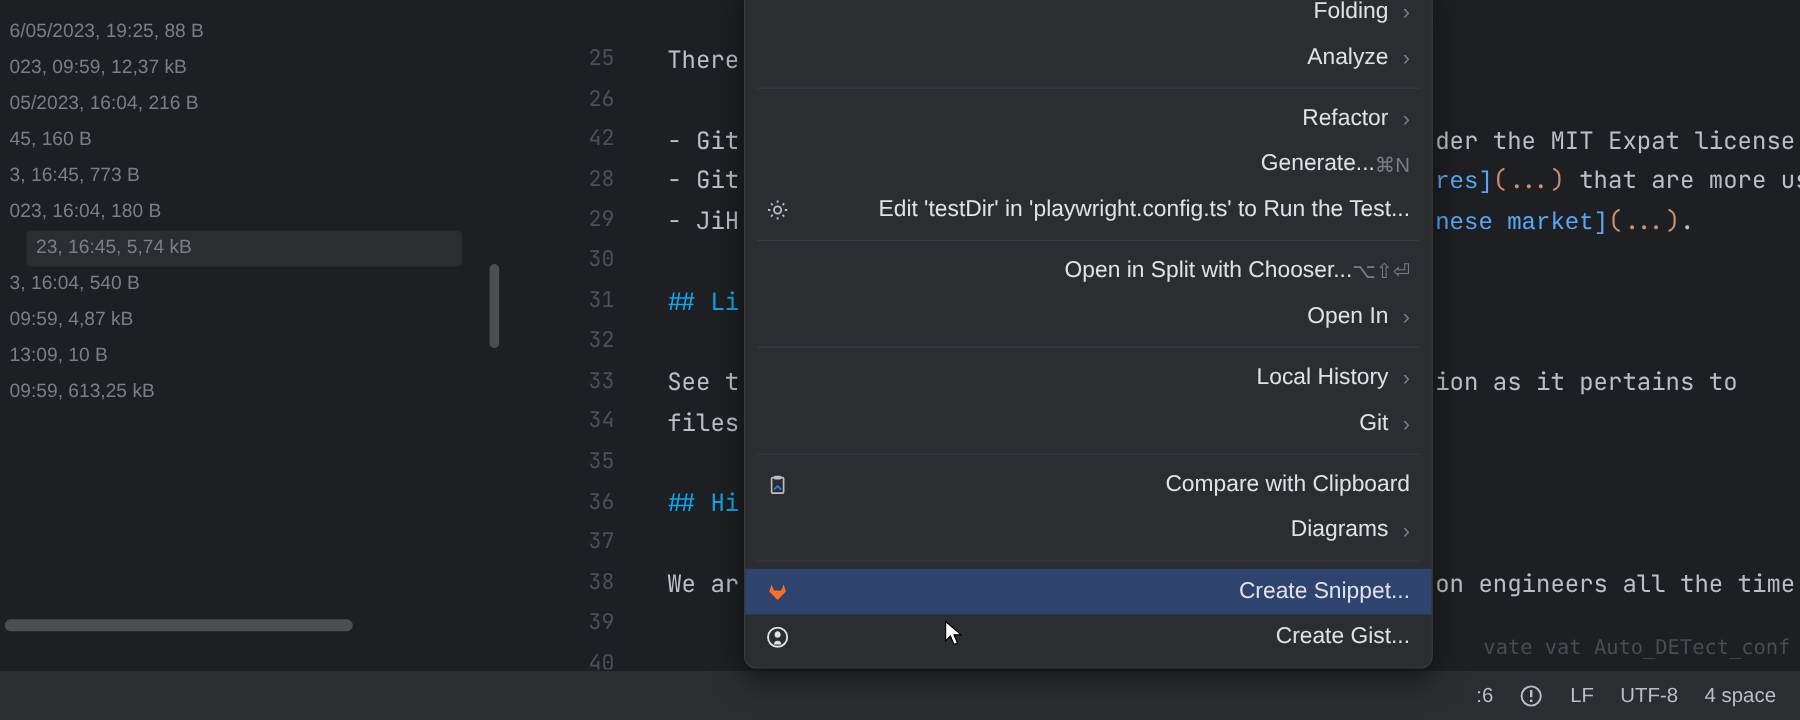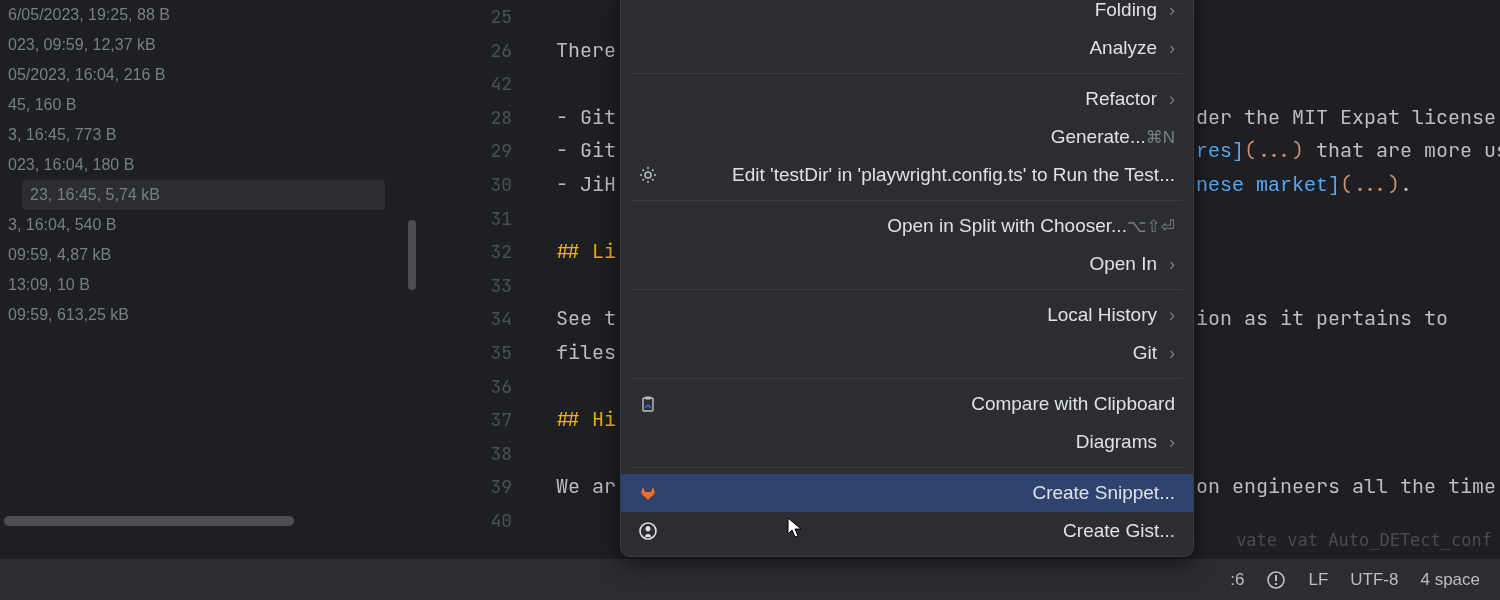--- a/index.html
+++ b/index.html
@@ -15,21 +15,21 @@
 }
 .sidebar {
   position: absolute;
   left: 0;
   top: 0;
   width: 420px;
   height: 540px;
   background: #1e1f22;
 }
 .file-list {
-  padding-top: 0;
+  padding-top: 12px;
 }
 .file-item {
   padding: 6px 8px;
   color: #7a7e85;
   font-size: 16px;
   white-space: nowrap;
   overflow: hidden;
 }
 .file-item.selected {
   background: #2b2d30;
@@ -63,37 +63,38 @@
   height: 540px;
   display: flex;
 }
 .gutter {
   width: 120px;
   text-align: right;
   padding-right: 28px;
   color: #4b5059;
   font-family: "JetBrains Mono", Menlo, monospace;
   font-size: 18px;
+  margin-top: 32px;
 }
 .gutter .ln {
   line-height: 33.6px;
 }
 .code {
   flex: 1;
   font-family: "JetBrains Mono", Menlo, monospace;
   font-size: 20px;
   color: #bcbec4;
   white-space: pre;
   overflow: hidden;
   padding-left: 16px;
 }
 .code .line {
   line-height: 33.6px;
 }
-.hd { color: #eab308; }
+.hd { color: #0ea5e9; }
 .lk { color: #56a8f5; font-family: Liberation Mono, monospace; }
 .pr { color: #cf8e6d; }
 .editor-hscroll {
   position: absolute;
   bottom: 12px;
   left: 556px;
   width: 72px;
   height: 10px;
   background: #4d4e51;
   border-radius: 5px;

